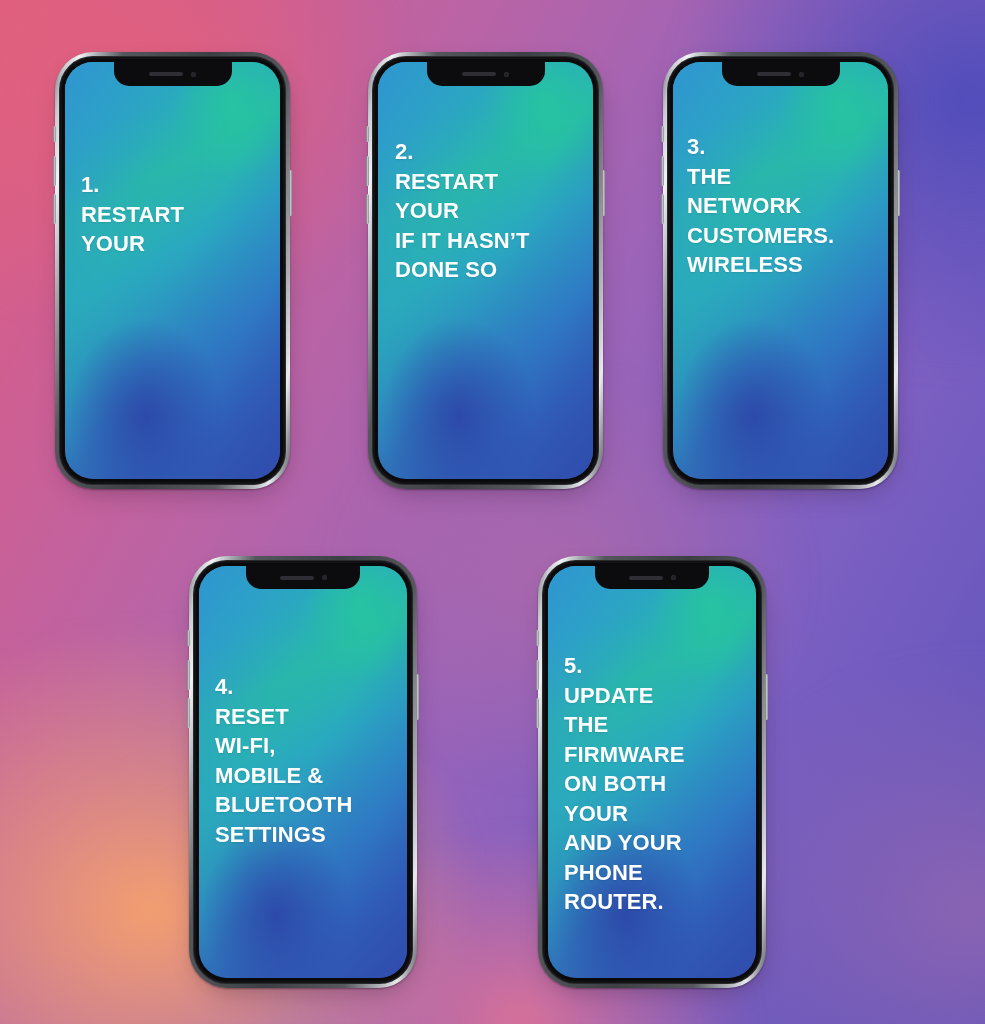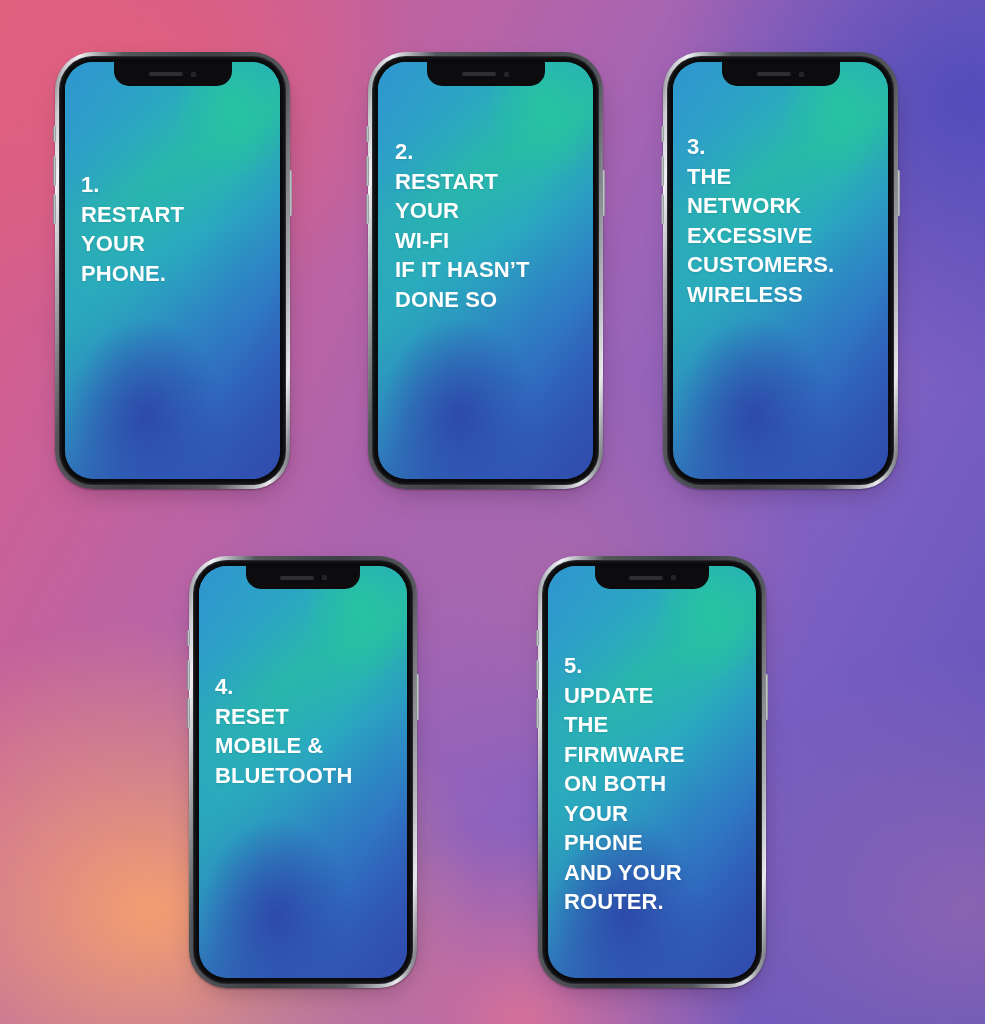--- a/index.html
+++ b/index.html
@@ -270,21 +270,20 @@
       <div class="screen-dark"></div>
       <div class="notch">
         <div class="speaker"></div>
         <div class="camera"></div>
       </div>
     </div>
     <div class="screen-text">
       <span class="ln num">1.</span>
       <span class="ln">RESTART</span>
       <span class="ln">YOUR</span>
-      <span class="ln">PHONE.</span>
     </div>
   </div>
 
   <div class="phone p2">
     <div class="phone-shadow"></div>
     <div class="phone-band"></div>
     <div class="btn-side btn-silence"></div>
     <div class="btn-side btn-volup"></div>
     <div class="btn-side btn-voldn"></div>
     <div class="btn-side btn-power"></div>
@@ -295,21 +294,20 @@
       <div class="screen-dark"></div>
       <div class="notch">
         <div class="speaker"></div>
         <div class="camera"></div>
       </div>
     </div>
     <div class="screen-text">
       <span class="ln num">2.</span>
       <span class="ln">RESTART</span>
       <span class="ln">YOUR</span>
-      <span class="ln">WI-FI</span>
       <span class="ln">IF IT HASN’T</span>
       <span class="ln">DONE SO</span>
     </div>
   </div>
 
   <div class="phone p3">
     <div class="phone-shadow"></div>
     <div class="phone-band"></div>
     <div class="btn-side btn-silence"></div>
     <div class="btn-side btn-volup"></div>
@@ -322,21 +320,20 @@
       <div class="screen-dark"></div>
       <div class="notch">
         <div class="speaker"></div>
         <div class="camera"></div>
       </div>
     </div>
     <div class="screen-text">
       <span class="ln num">3.</span>
       <span class="ln">THE</span>
       <span class="ln">NETWORK</span>
-      <span class="ln">EXCESSIVE</span>
       <span class="ln">CUSTOMERS.</span>
       <span class="ln">WIRELESS</span>
     </div>
   </div>
 
   <div class="phone r2 p4">
     <div class="phone-shadow"></div>
     <div class="phone-band"></div>
     <div class="btn-side btn-silence"></div>
     <div class="btn-side btn-volup"></div>
@@ -348,22 +345,24 @@
       <div class="screen-teal"></div>
       <div class="screen-dark"></div>
       <div class="notch">
         <div class="speaker"></div>
         <div class="camera"></div>
       </div>
     </div>
     <div class="screen-text">
       <span class="ln num">4.</span>
       <span class="ln">RESET</span>
+      <span class="ln">WI-FI,</span>
       <span class="ln">MOBILE &amp;</span>
       <span class="ln">BLUETOOTH</span>
+      <span class="ln">SETTINGS</span>
     </div>
   </div>
 
   <div class="phone r2 p5">
     <div class="phone-shadow"></div>
     <div class="phone-band"></div>
     <div class="btn-side btn-silence"></div>
     <div class="btn-side btn-volup"></div>
     <div class="btn-side btn-voldn"></div>
     <div class="btn-side btn-power"></div>
@@ -377,19 +376,19 @@
         <div class="camera"></div>
       </div>
     </div>
     <div class="screen-text">
       <span class="ln num">5.</span>
       <span class="ln">UPDATE</span>
       <span class="ln">THE</span>
       <span class="ln">FIRMWARE</span>
       <span class="ln">ON BOTH</span>
       <span class="ln">YOUR</span>
+      <span class="ln">AND YOUR</span>
       <span class="ln">PHONE</span>
-      <span class="ln">AND YOUR</span>
       <span class="ln">ROUTER.</span>
     </div>
   </div>
 
 </div>
 
 </body></html>

